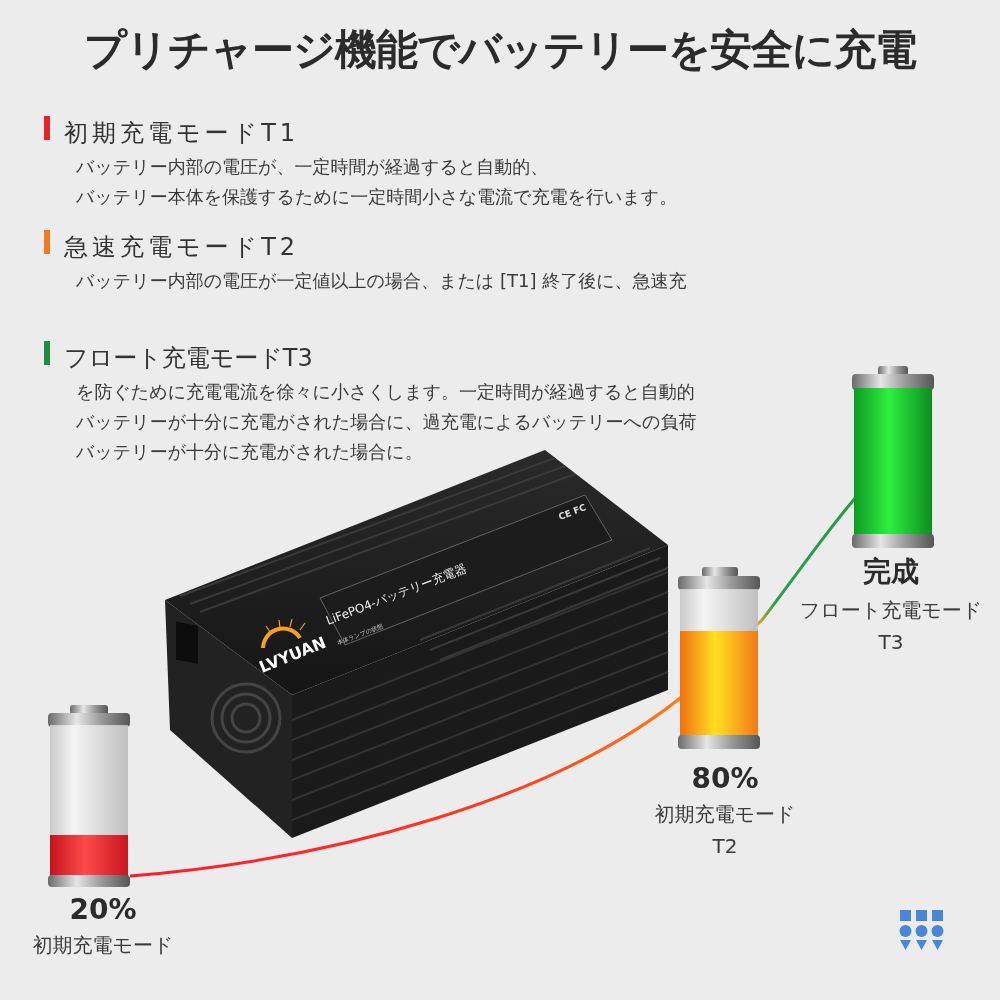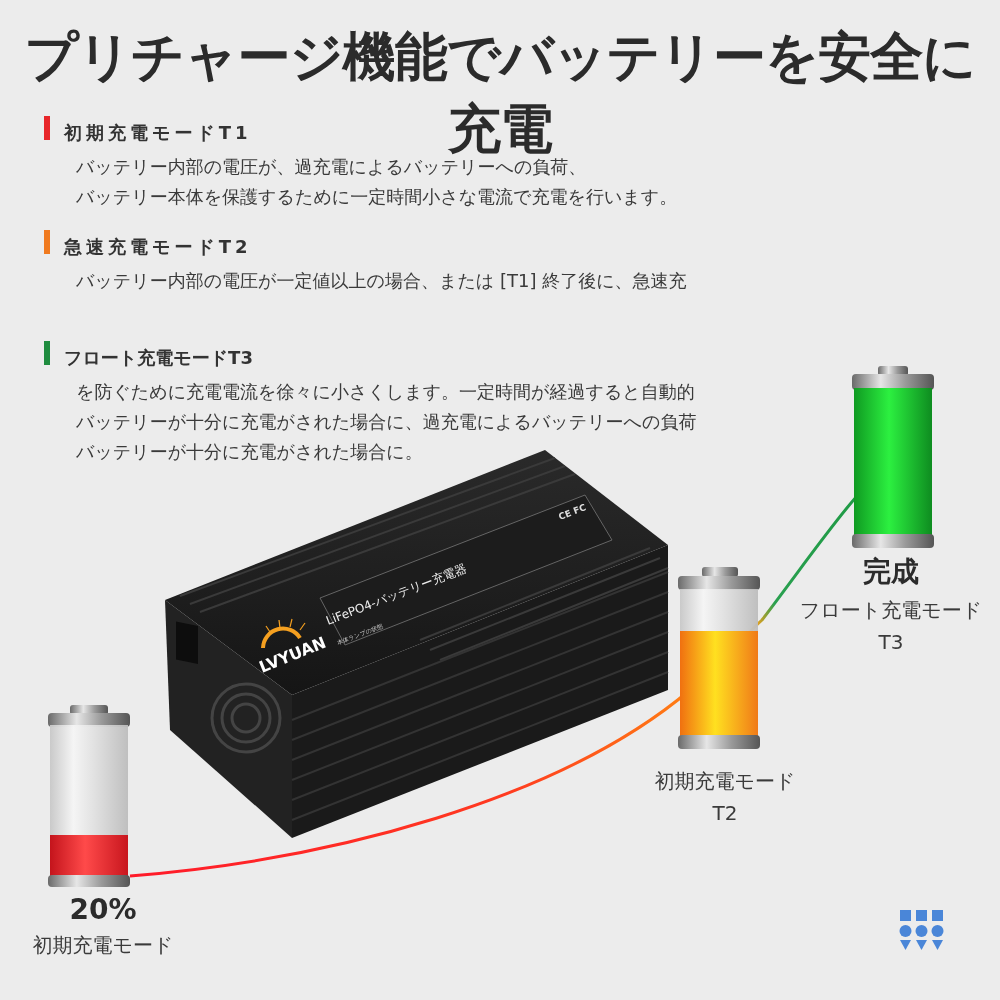--- a/index.html
+++ b/index.html
@@ -1,23 +1,23 @@
 <!DOCTYPE html>
 <html><head>
 <meta charset="utf-8">
 <style>
   html, body { margin:0; padding:0; }
   body { width:1000px; height:1000px; background:#ececec; position:relative; overflow:hidden;
          font-family:"DejaVu Sans", "Liberation Sans", sans-serif; color:#333; }
   .title { position:absolute; left:0; top:22px; width:1000px; text-align:center;
-           font-size:53px; font-weight:bold; color:#2b2b2b; letter-spacing:-1px; }
+           font-size:42px; font-weight:bold; color:#2b2b2b; letter-spacing:-1px; }
   .section { position:absolute; left:44px; width:800px; }
   .sec-head { display:flex; align-items:center; height:32px; }
   .sec-bar { width:6px; height:24px; margin-right:14px; }
-  .sec-title { font-size:18px; font-weight:bold; color:#333; letter-spacing:4px;margin-top:9px; }
+  .sec-title { font-size:24px; font-weight:normal; color:#333; letter-spacing:4px;margin-top:9px; }
   .sec-title.tight { letter-spacing:0; }
   .sec-body { margin-left:32px; margin-top:8px; font-size:18px; line-height:30px; color:#3a3a3a; }
   .sec-body div { white-space:nowrap; }
   .stage { position:absolute; text-align:center; }
   .stage .pct { font-size:28px; font-weight:bold; color:#2b2b2b; }
   .stage .mode { font-size:20px; color:#3a3a3a; margin-top:6px; }
   .stage .code { font-size:20px; color:#3a3a3a; margin-top:6px; }
   svg { position:absolute; left:0; top:0; }
   .logo-icon { position:absolute; left:898px; top:908px; width:48px; height:44px; }
 </style>
@@ -25,21 +25,21 @@
 <body>
 
 <div class="title">プリチャージ機能でバッテリーを安全に充電</div>
 
 <div class="section" style="top:112px;">
   <div class="sec-head">
     <div class="sec-bar" style="background:#e8262a;"></div>
     <div class="sec-title">初期充電モードT1</div>
   </div>
   <div class="sec-body">
-    <div>バッテリー内部の電圧が、過充電によるバッテリーへの負荷、</div>
+    <div>バッテリー内部の電圧が、一定時間が経過すると自動的、</div>
     <div>バッテリー本体を保護するために一定時間小さな電流で充電を行います。</div>
   </div>
 </div>
 
 <div class="section" style="top:226px;">
   <div class="sec-head">
     <div class="sec-bar" style="background:#f07a1f;"></div>
     <div class="sec-title">急速充電モードT2</div>
   </div>
   <div class="sec-body">
@@ -177,20 +177,21 @@
     <rect x="0" y="168" width="82" height="14" rx="4" fill="url(#capGrad)"></rect>
   </g>
 </svg>
 
 <div class="stage" style="left:0px; top:893px; width:170px;padding-left:18px;">
   <div class="pct">20%</div>
   <div class="mode">初期充電モード</div>
 </div>
 
 <div class="stage" style="left:630px; top:762px; width:190px;">
+  <div class="pct">80%</div>
   <div class="mode">初期充電モード</div>
   <div class="code">T2</div>
 </div>
 
 <div class="stage" style="left:780px; top:553px; width:222px;">
   <div class="pct">完成</div>
   <div class="mode">フロート充電モード</div>
   <div class="code">T3</div>
 </div>
 

